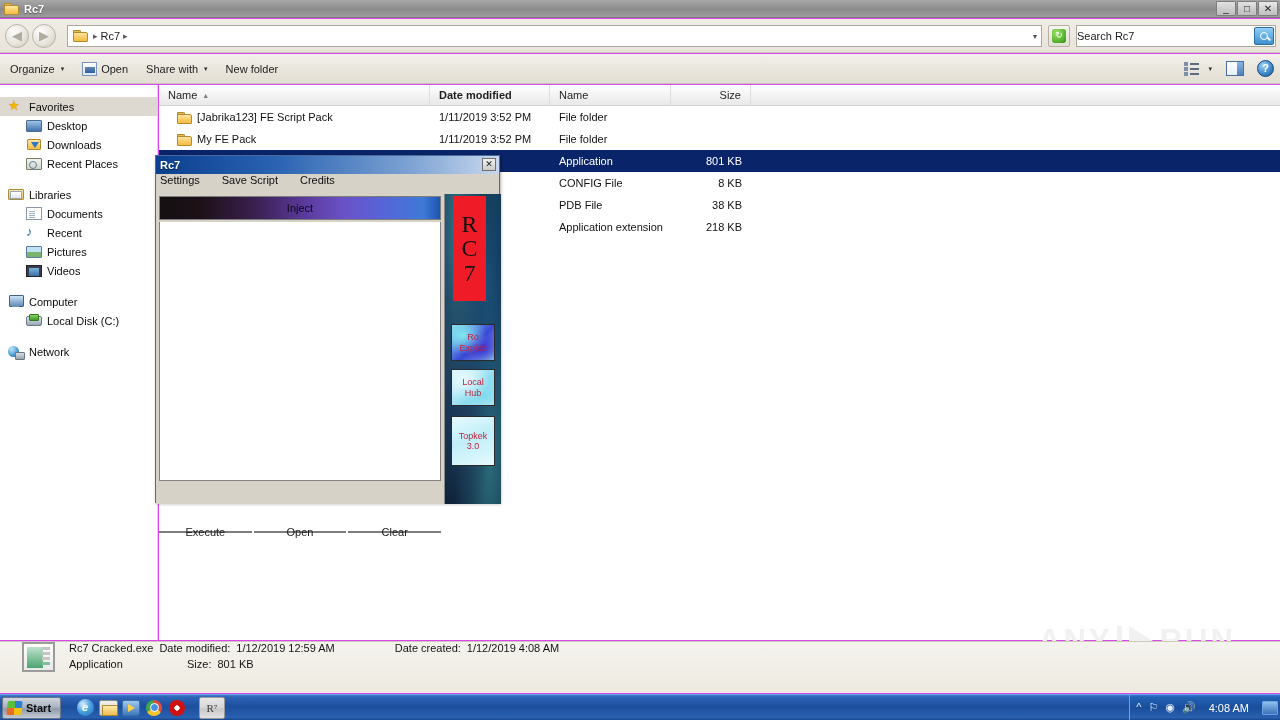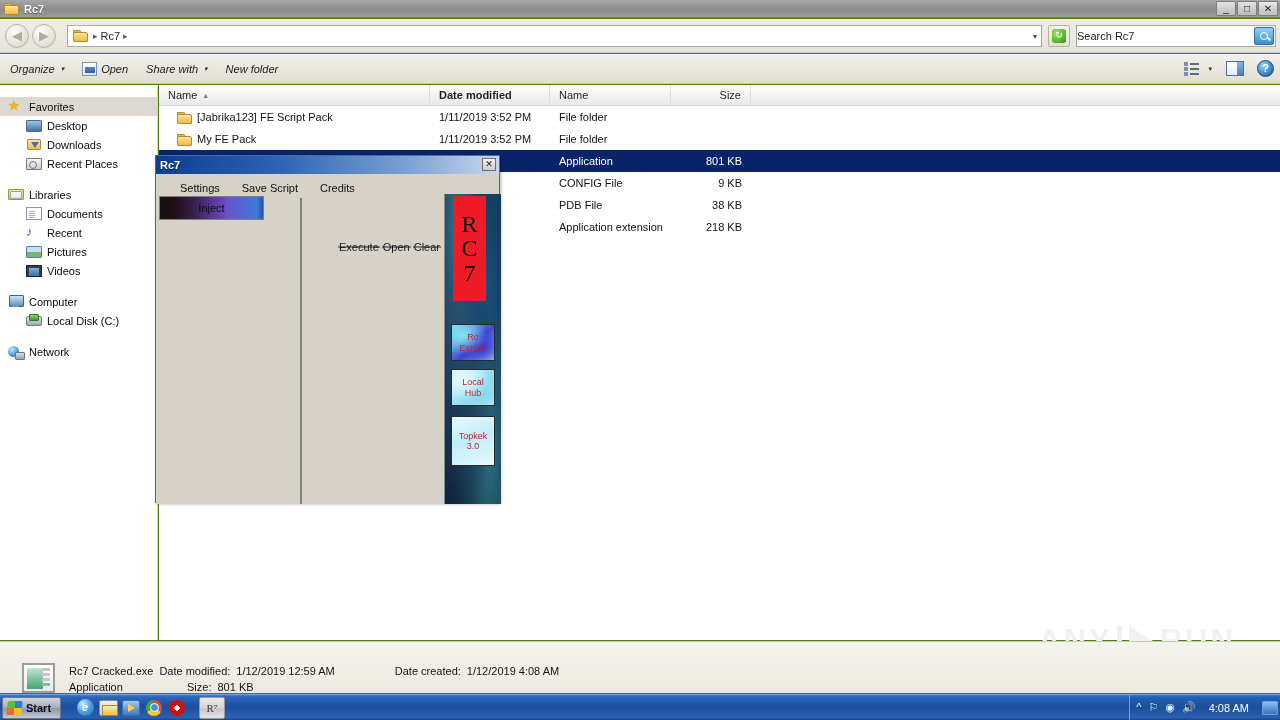--- a/index.html
+++ b/index.html
@@ -8,21 +8,21 @@
     margin: 0; padding: 0;
     width: 1280px; height: 720px;
     overflow: hidden;
     font-family: "Liberation Sans", sans-serif;
     font-size: 11px;
     background: #ffffff;
   }
   #screen {
     position: relative;
     width: 1280px; height: 720px;
-    background: #4d7c0f;
+    background: #d946ef;
   }
 
   
   .win-titlebar {
     position: absolute; left: 0; top: 0; width: 1280px; height: 18px;
     background: linear-gradient(to bottom, #a8a8a8 0%, #919191 45%, #8a8a8a 55%, #9d9d9d 100%);
     border-bottom: 1px solid #7a7a7a;
     display: flex; align-items: center;
   }
   .win-title-icon {
@@ -117,21 +117,21 @@
     right:-4px; bottom:-1px; transform: rotate(45deg); }
 
   
   .cmdbar {
     position: absolute; left: 0; top: 54px; width: 1280px; height: 30px;
     background: linear-gradient(to bottom, #f3f1eb 0%, #e9e6dd 50%, #e2ded3 100%);
     border-bottom: 1px solid #c9c4b5;
     display: flex; align-items: center; padding-left: 10px;
     font-size: 11px; color: #1c1c1c;
   }
-  .cmd-item { display: flex; align-items: center; margin-right: 18px; white-space: nowrap; font-style: italic; }
+  .cmd-item { display: flex; align-items: center; margin-right: 18px; white-space: nowrap; }
   .cmd-caret { font-size: 7px; margin-left: 6px; color: #303030; }
   .cmd-open-icon {
     width: 15px; height: 14px; margin-right: 4px;
     background: linear-gradient(to bottom,#ffffff,#dfe7f3);
     border: 1px solid #7b93b5; position: relative;
   }
   .cmd-open-icon::after{
     content:""; position:absolute; left:2px; top:4px; width:10px;height:6px;
     background: linear-gradient(to bottom,#5f86bd,#2f5f9e);
   }
@@ -264,21 +264,21 @@
   }
   .wm-bar {
     width: 5px; height: 30px; background: #f1f1f1;
   }
 
   
   .detailspane {
     position: absolute; left: 0; top: 641px; width: 1280px; height: 52px;
     background: linear-gradient(to bottom, #f5f3ee 0%, #eceadf 100%);
     border-top: 1px solid #cdc8ba;
-    display: flex; align-items: flex-end;
+    display: flex; align-items: flex-start;
   }
   .details-icon {
     width: 33px; height: 30px; margin-left: 22px; margin-right: 14px;
     background: linear-gradient(to bottom,#ffffff,#e9e9e9);
     border: 2px solid #9b9b9b; position: relative;
   }
   .details-icon::before {
     content:""; position:absolute; left:3px; top:3px; width:16px; height:21px;
     background: linear-gradient(to bottom, #bfe3cf 0%, #4ba36f 100%);
   }
@@ -372,31 +372,31 @@
   }
   .rc7-close {
     position: absolute; right: 3px; top: 2px; width: 14px; height: 13px;
     background: linear-gradient(to bottom,#f0f0f0,#cdcdcd);
     border: 1px solid #6f6f6f;
     display: flex; align-items: center; justify-content: center;
     font-size: 9px; color: #1a1a1a; line-height: 1;
   }
   .rc7-menubar {
     height: 20px; background: #d6d2c8;
-    display: flex; align-items: flex-end; padding-left: 24px;
+    display: flex; align-items: flex-start; padding-left: 4px;
     font-size: 11px; color: #0e0e0e;
   }
   .rc7-menu-item { margin-right: 22px; }
   .rc7-body {
     position: absolute; left: 0; top: 38px; width: 345px; height: 310px;
     display: flex;
   }
   .rc7-left {
     width: 288px; height: 310px; background: #d6d2c8;
-    padding: 2px 3px 0 3px; display: flex;  gap: 36px;
+    padding: 2px 3px 0 3px; display: flex; flex-direction: column;
   }
   .inject-btn {
     height: 24px; width: 100%;
     background: linear-gradient(to right,
        #141012 0%, #1d1016 14%, #3a2050 34%, #5c3a9e 52%, #6a52c8 66%, #5565d8 80%, #3f7ad6 94%, #1d55b0 100%);
     border: 1px solid #7d7d7d;
     display: flex; align-items: center; justify-content: center;
     color: #0a0a12; font-size: 11px;
   }
   .script-area {
@@ -641,21 +641,21 @@
       <div class="f-name"></div>
       <div class="f-date">:59 AM</div>
       <div class="f-type">Application</div>
       <div class="f-size">801 KB</div>
     </div>
 
     <div class="frow">
       <div class="f-name"></div>
       <div class="f-date">18 PM</div>
       <div class="f-type">CONFIG File</div>
-      <div class="f-size">9 KB</div>
+      <div class="f-size">8 KB</div>
     </div>
 
     <div class="frow">
       <div class="f-name"></div>
       <div class="f-date">:59 AM</div>
       <div class="f-type">PDB File</div>
       <div class="f-size">38 KB</div>
     </div>
 
     <div class="frow">

